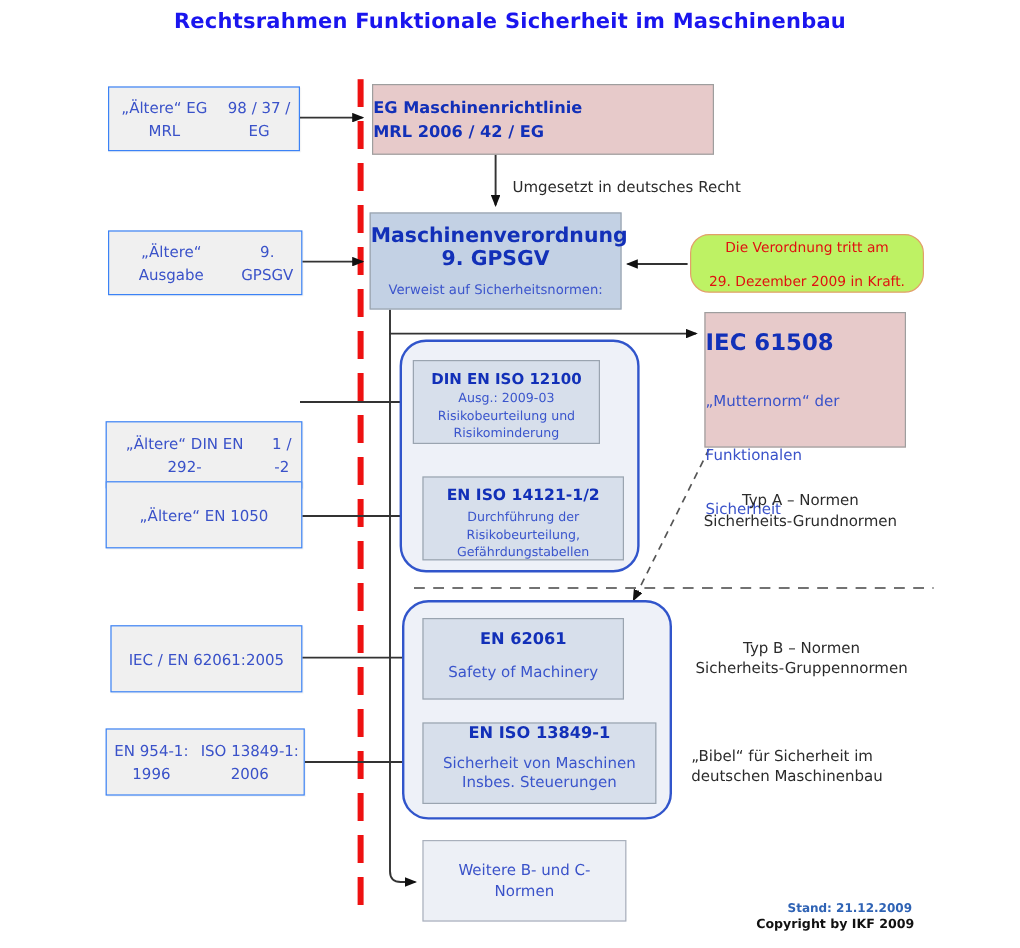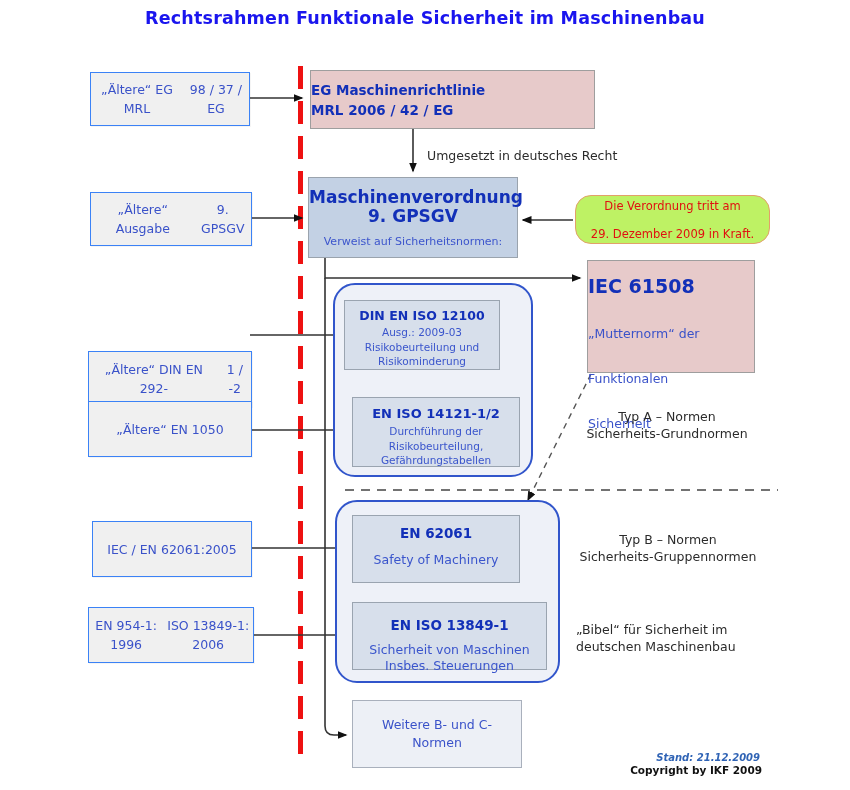--- a/index.html
+++ b/index.html
@@ -54,42 +54,42 @@
   }
   .norm .h{font-weight:bold;color:#1230b8;}
   .norm .s{font-size:10.5px;line-height:14.5px;color:#3a55cc;}
   #iso12100{left:344px;top:300px;width:156px;height:70px;padding-top:7px;}
   #iso12100 .h{font-size:12.5px;margin-bottom:2px;}
   #iso14121{left:352px;top:397px;width:168px;height:70px;padding-top:8px;}
   #iso14121 .h{font-size:13px;margin-bottom:3px;}
   #en62061{left:352px;top:515px;width:168px;height:68px;padding-top:9px;}
   #en62061 .h{font-size:13.5px;margin-bottom:12px;}
   #en62061 .s{font-size:12.5px;}
-  #iso13849{left:352px;top:602px;width:195px;height:68px;padding-top:14px;}
+  #iso13849{left:352px;top:602px;width:195px;height:68px;padding-top:0;}
   #iso13849 .h{font-size:13.5px;margin-bottom:9px;}
   #iso13849 .s{font-size:12.5px;line-height:16px;}
   
   .note-dark{color:#2b2b2b;font-size:12.5px;line-height:17px;}
   #umgesetzt{left:427px;top:147px;width:230px;}
   #typ-a{left:557px;top:408px;width:220px;text-align:center;}
   #typ-b{left:555px;top:531px;width:226px;text-align:center;}
   #bibel{left:576px;top:621px;width:210px;text-align:left;}
   
   #weitere{
     left:352px;top:700px;width:168px;height:66px;background:#edf0f6;border:1px solid #a9b0bc;
     display:flex;flex-direction:column;justify-content:center;text-align:center;
     color:#3a52c9;font-size:12.5px;line-height:18px;
   }
   
   #red-divider{
     left:298px;top:66px;width:5px;height:690px;
     background:repeating-linear-gradient(to bottom,#ee1111 0px,#ee1111 23px,transparent 23px,transparent 35px);
   }
   
-  #stand{left:600px;top:752px;width:160px;text-align:right;font-size:10px;font-weight:bold;color:#2f63b5;font-style:italic;}
+  #stand{left:600px;top:752px;width:160px;text-align:right;font-size:10px;font-weight:bold;color:#2f63b5;}
   #copyright{left:600px;top:764px;width:162px;text-align:right;font-size:10.5px;font-weight:bold;color:#111111;}
   #connectors{left:0;top:0;pointer-events:none;}
 </style>
 </head>
 <body>
 
 <div id="canvas">
 
   <div id="title" class="abs">Rechtsrahmen Funktionale Sicherheit im Maschinenbau</div>
 

